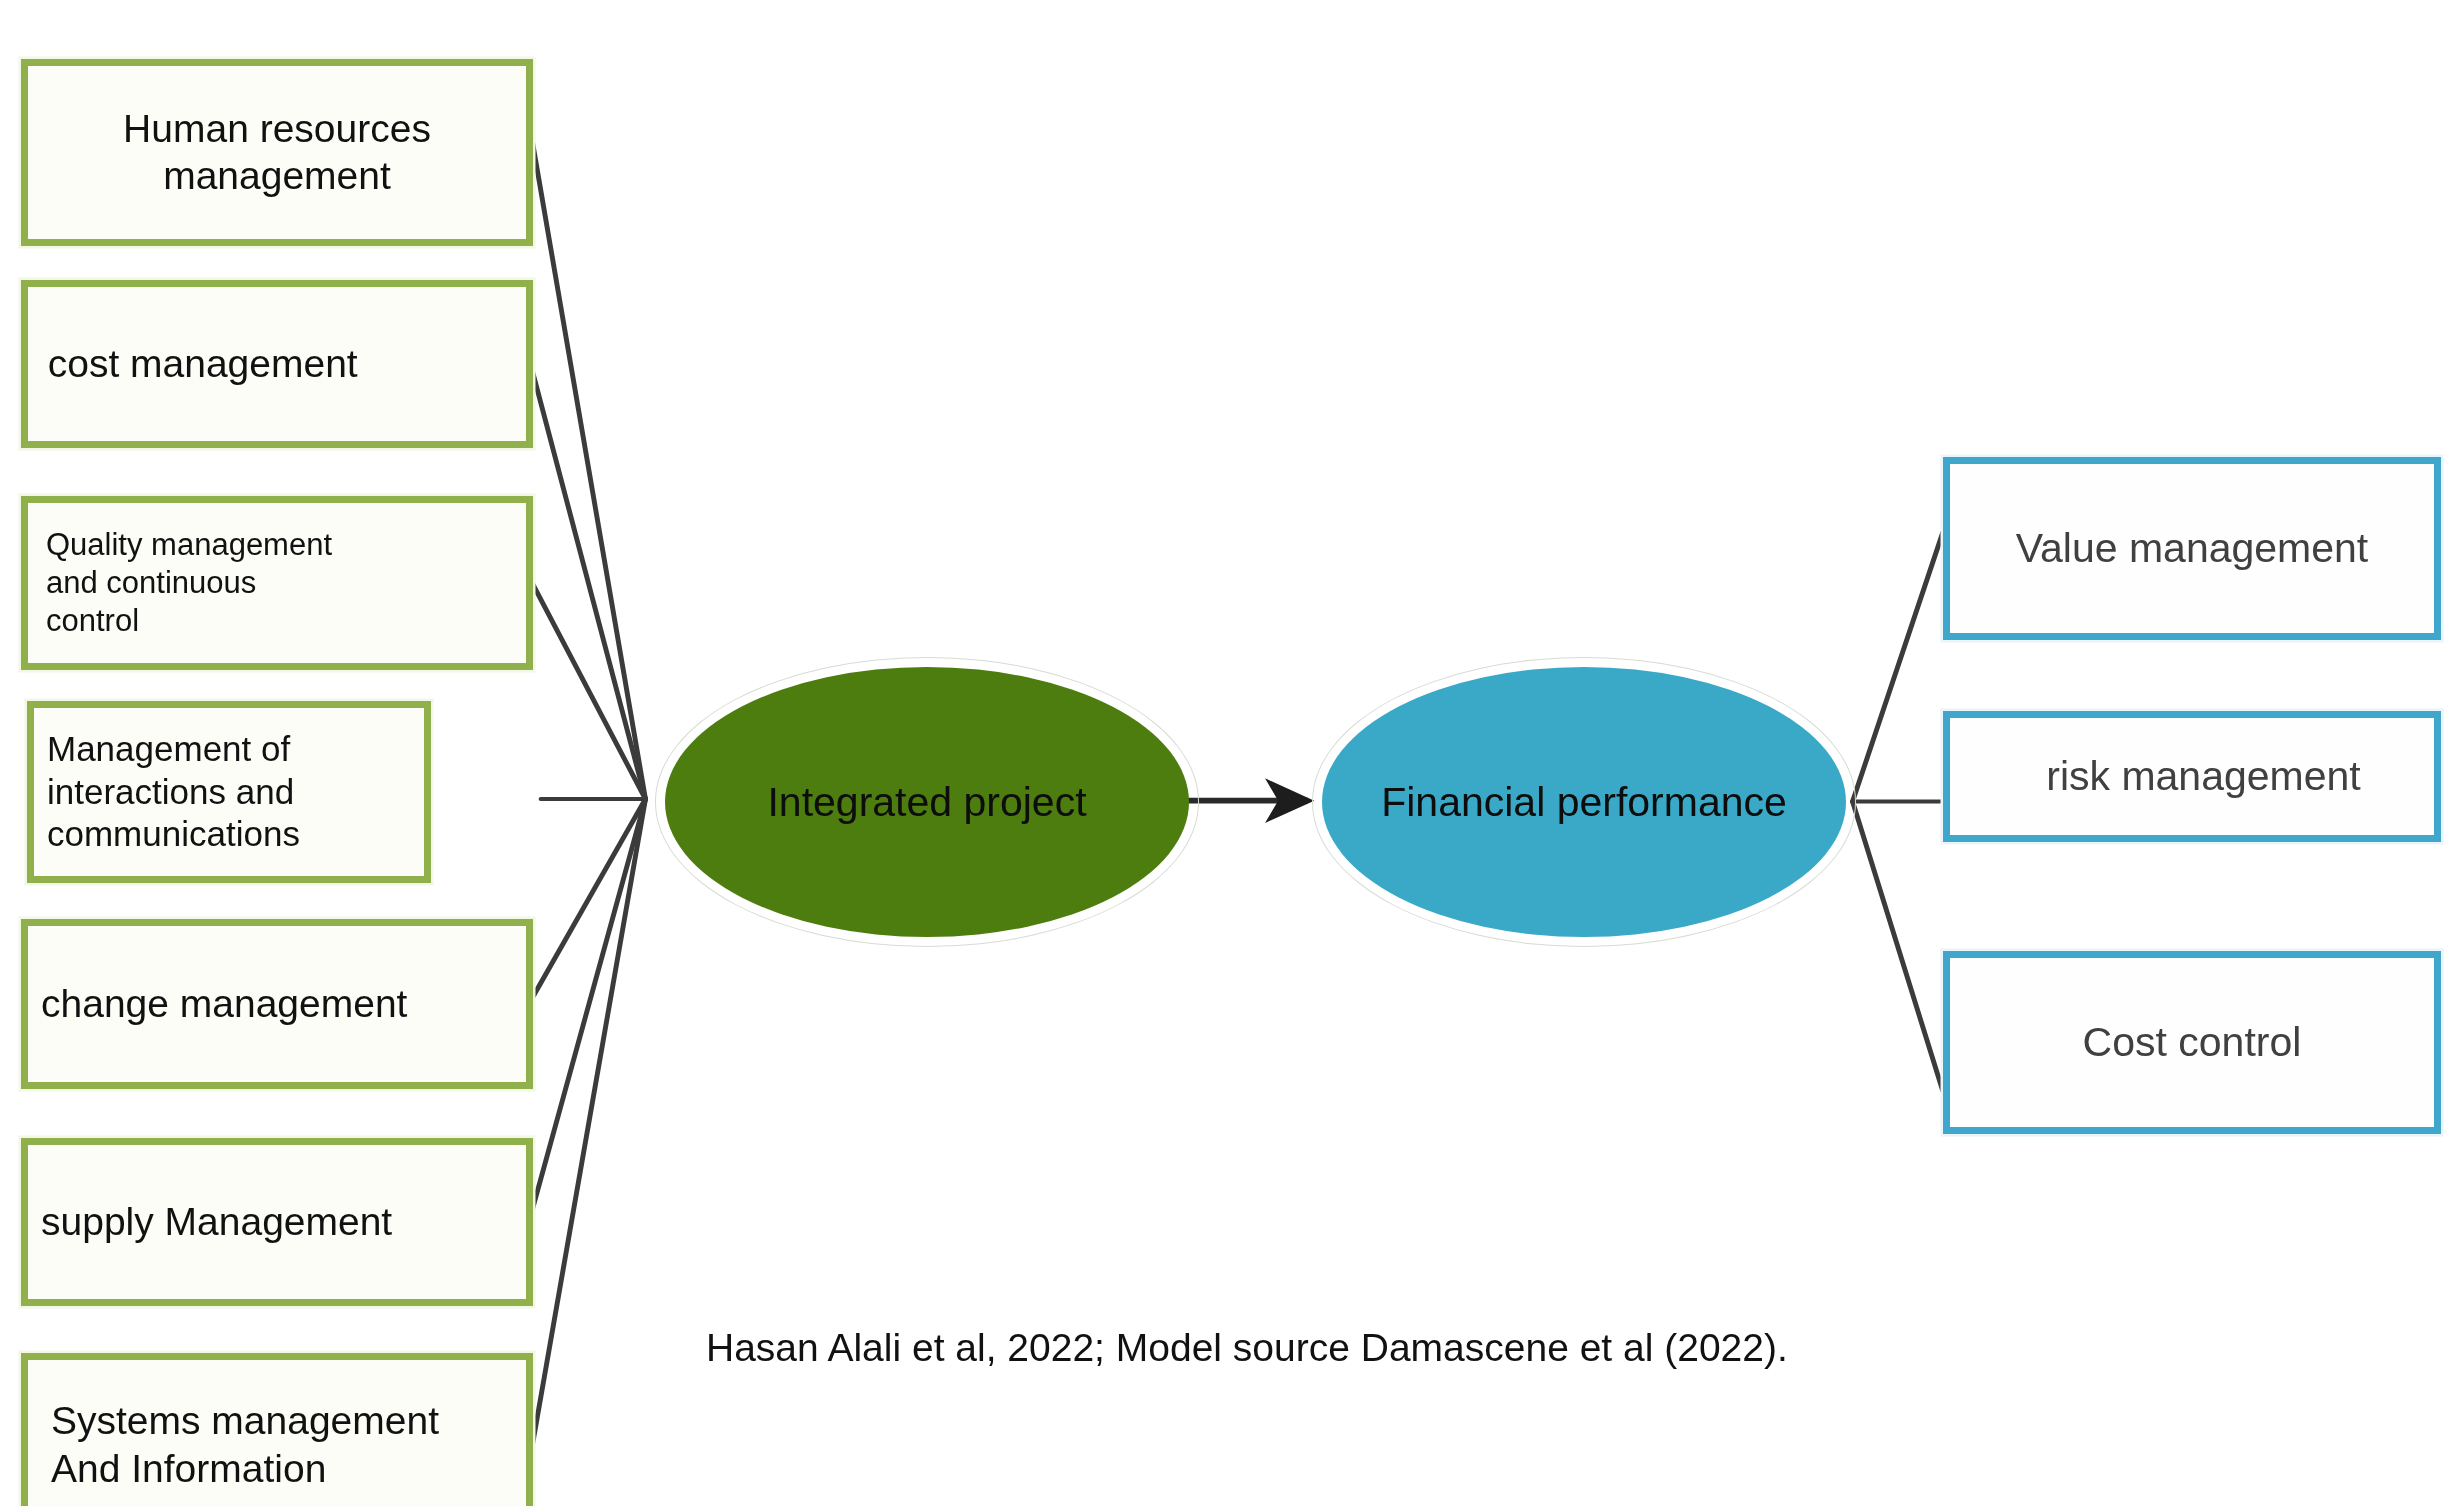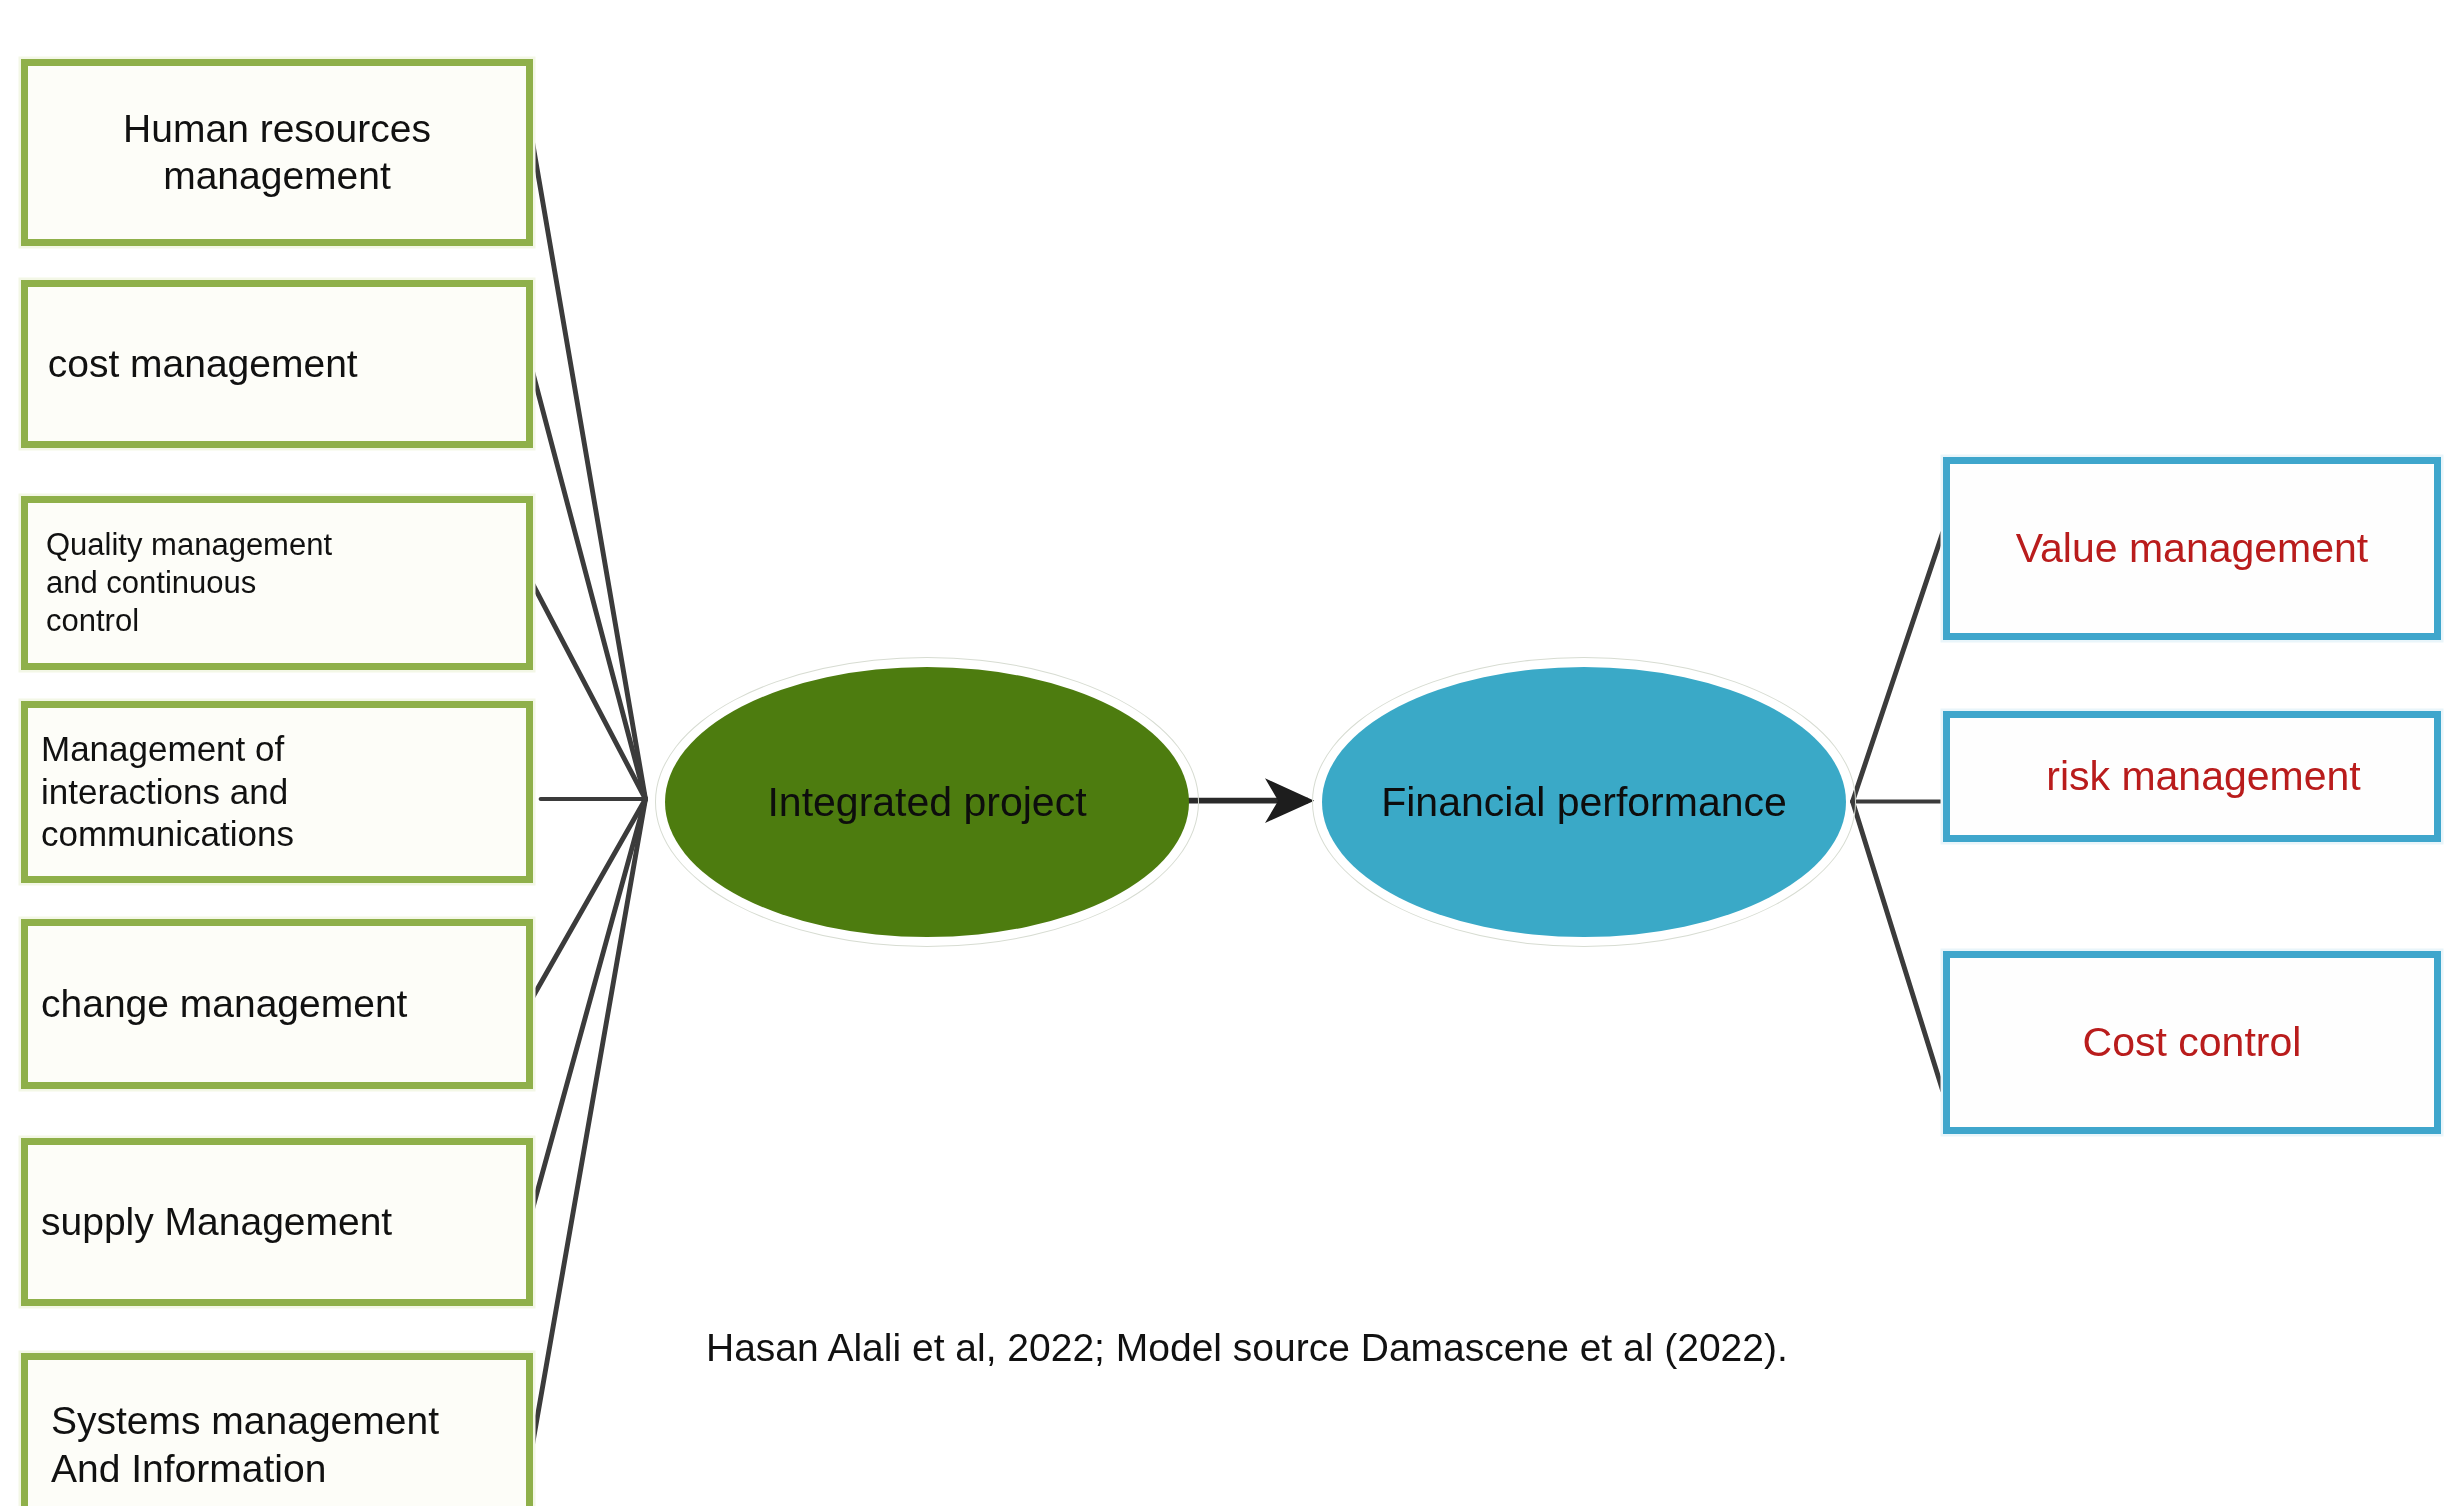--- a/index.html
+++ b/index.html
@@ -50,21 +50,21 @@
     box-sizing: border-box;
     background: #fefefe;
     border: 7.4px solid #3fa6cc;
     box-shadow: 0 0 0 2.5px #e9f5fa;
     display: flex;
     align-items: center;
     justify-content: center;
     z-index: 3;
   }
   .bbox .txt {
-    color: #b91c1c;
+    color: #404040;
     line-height: 1.2;
     text-align: right;
   }
 
   
   .ellipse {
     position: absolute;
     border-radius: 50%;
     display: flex;
     align-items: center;
@@ -135,21 +135,21 @@
   <div class="gbox leftpad" style="left:21px; top:236px; width:512px; height:168px; font-size:39px;">
     <div class="txt" style="white-space:pre-line; padding-left:19.7px;">cost management</div>
   </div>
 
   <div class="gbox indent" style="left:21px; top:452px; width:512px; height:174px; font-size:31px;">
     <div class="txt" style="white-space:pre-line;">Quality management
 and continuous
 control</div>
   </div>
 
-  <div class="gbox leftpad" style="left:21px; top:657px; width:512px; height:182px; font-size:35px;">
+  <div class="gbox leftpad" style="left:27px; top:657px; width:404px; height:182px; font-size:35px;">
     <div class="txt" style="white-space:pre-line;">Management of
 interactions and
 communications</div>
   </div>
 
   <div class="gbox leftpad" style="left:21px; top:875px; width:512px; height:170px; font-size:39px;">
     <div class="txt" style="white-space:pre-line;">change management</div>
   </div>
 
   <div class="gbox leftpad" style="left:21px; top:1094px; width:512px; height:168px; font-size:39px;">

